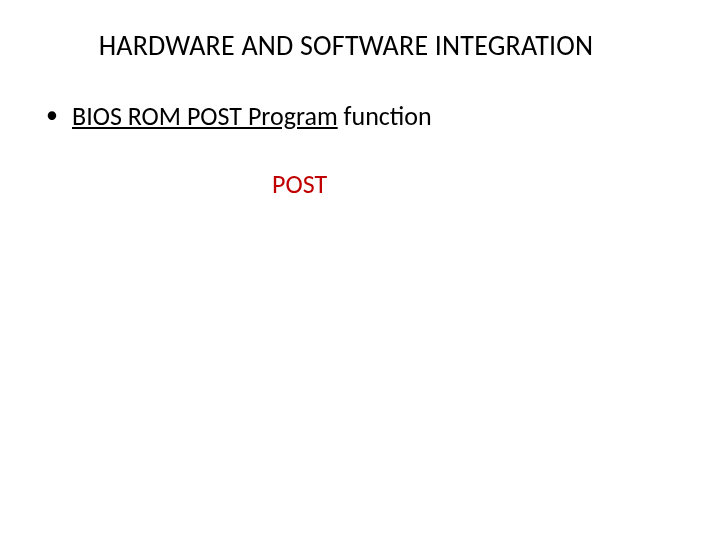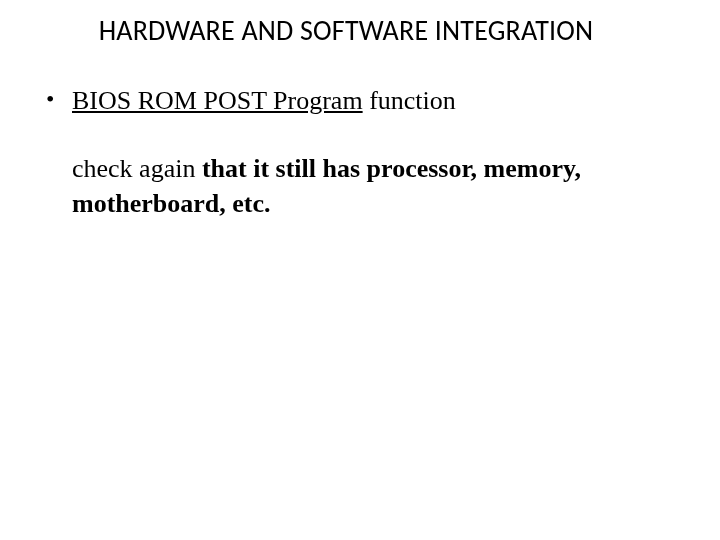--- a/index.html
+++ b/index.html
@@ -9,40 +9,39 @@
     height: 540px;
     background: #ffffff;
     font-family: Calibri, "Segoe UI", Arial, sans-serif;
     color: #000000;
   }
   .slide {
     width: 692px;
     height: 540px;
     position: relative;
     box-sizing: border-box;
-    padding: 13px 36px 0 36px;
+    padding: 28px 36px 0 36px;
   }
   .title {
     font-size: 28px;
     font-weight: 400;
     text-align: center;
     margin: 0 0 36px 0;
     letter-spacing: 0.2px;
   }
   ul.body {
     list-style: none;
     margin: 0;
     padding: 0 4px 0 10px;
     font-size: 26px;
     line-height: 1.32;
   }
   ul.body > li {
     position: relative;
     padding-left: 26px;
-    font-family: Liberation Serif, serif;
   }
   ul.body > li::before {
     content: "•";
     position: absolute;
     left: 0;
     top: 0;
     font-size: 24px;
     line-height: 1.3;
   }
   .u { text-decoration: underline; }
@@ -60,19 +59,17 @@
 <div class="slide">
 
   <h1 class="title">HARDWARE AND SOFTWARE INTEGRATION</h1>
 
   <ul class="body">
     <li>
       <span class="line">
         <span class="u">BIOS ROM POST Program</span><span> function</span>
       </span>
       <span class="spacer line"></span>
-      <span class="line indent2">
-        <span> check again</span><span class="bold"> that it still has processor, memory, motherboard, etc.</span>
-      </span>
+      <span class="line indent red">POST</span>
     </li>
   </ul>
 
 </div>
 
 </body></html>

